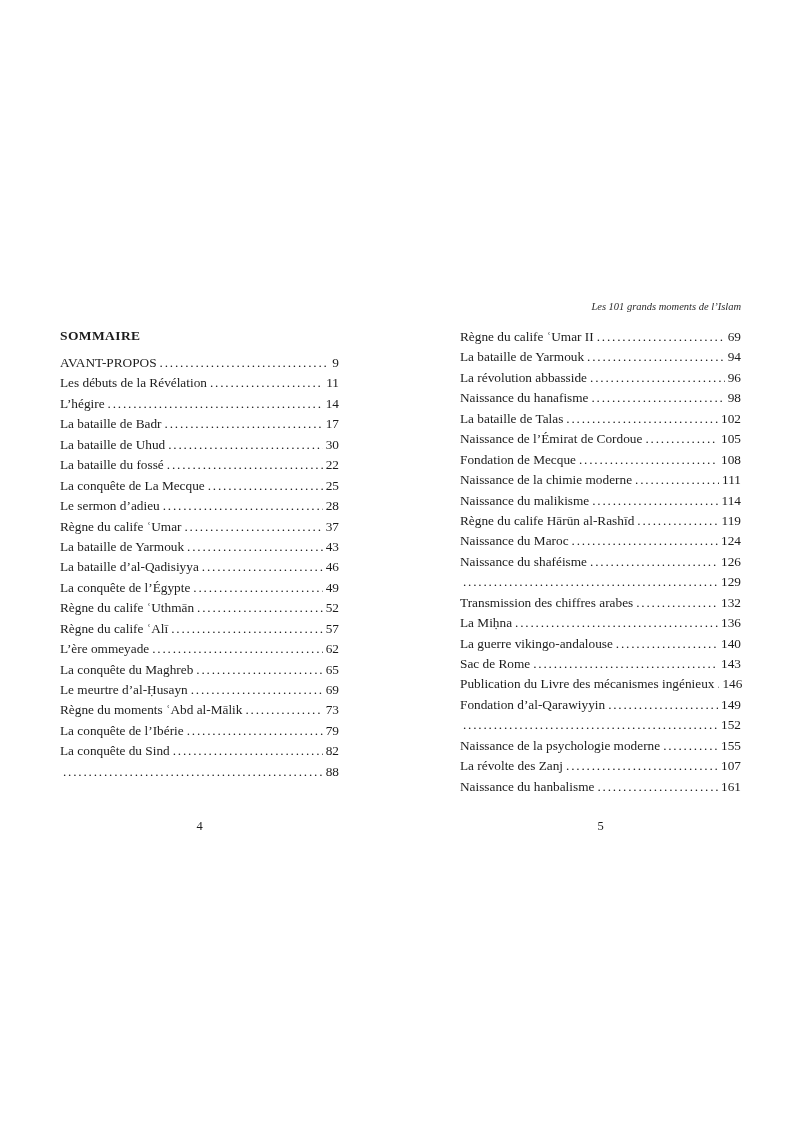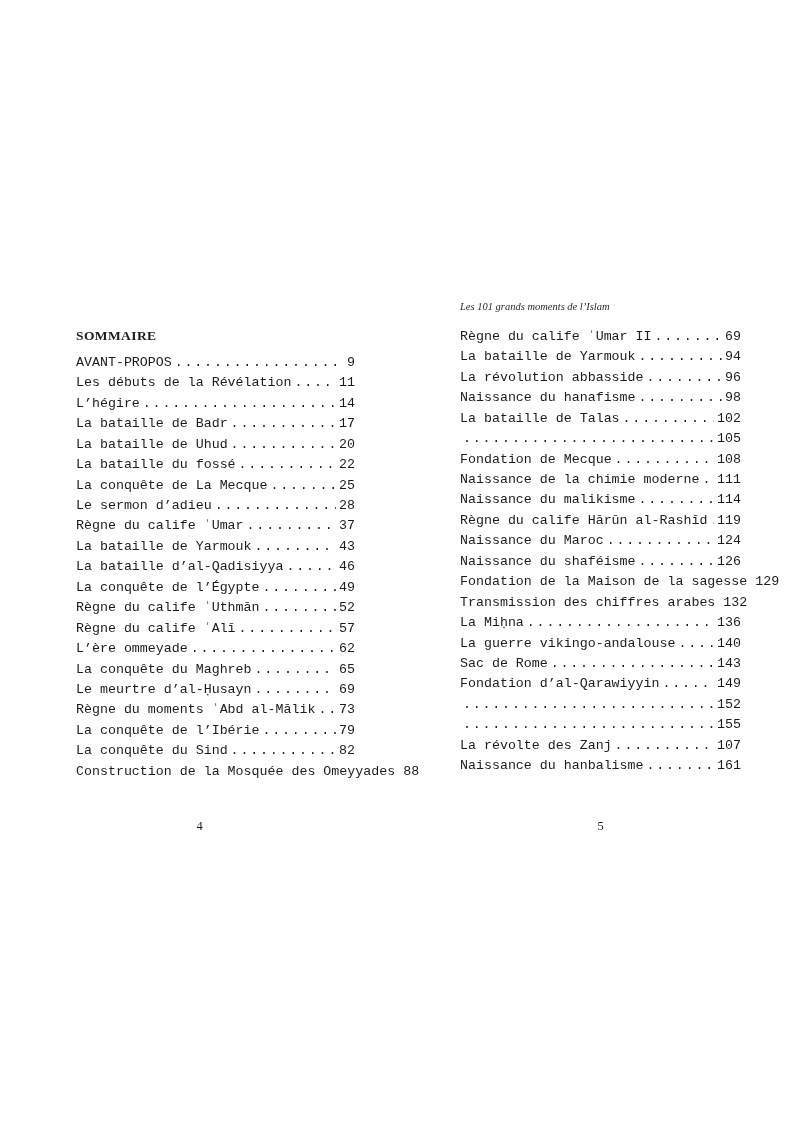--- a/index.html
+++ b/index.html
@@ -10,47 +10,46 @@
   .canvas {
     position: relative;
     width: 800px;
     height: 1143px;
     background: #ffffff;
     overflow: hidden;
     font-family: "Liberation Serif", "DejaVu Serif", serif;
     color: #1c1c1c;
   }
   .col { position: absolute; }
-  .col-left  { left: 76px;  top: 326px; width: 279px; }
+  .col-left  { left: 60px;  top: 326px; width: 279px; }
   .col-right { left: 460px; top: 300px; width: 281px; }
 
   .toc-title {
     margin: 0 0 7px 0;
     font-size: 13.5px;
     font-weight: bold;
     letter-spacing: 0.4px;
     line-height: 20px;
   }
   .running-header {
     font-style: italic;
     font-size: 10.5px;
     line-height: 14px;
-    text-align: left;
+    text-align: right;
     margin-bottom: 13px;
     color: #2a2a2a;
   }
   .rows {}
   .toc-row {
     display: flex;
-    align-items: flex-end;
+    align-items: center;
     height: 20.45px;
     line-height: 20.45px;
     font-size: 13.3px;
     white-space: nowrap;
-    font-family: Liberation Mono, monospace;
   }
   .toc-label { white-space: nowrap; flex: 0 0 auto; }
   .toc-dots {
     flex: 1 1 auto;
     min-width: 2px;
     overflow: hidden;
     white-space: nowrap;
     letter-spacing: 1.8px;
     padding-left: 3px;
     color: #1c1c1c;
@@ -95,21 +94,21 @@
           <span class="toc-page">14</span>
         </div>
         <div class="toc-row">
           <span class="toc-label">La bataille de Badr</span>
           <span class="toc-dots">..............................................................................................................</span>
           <span class="toc-page">17</span>
         </div>
         <div class="toc-row">
           <span class="toc-label">La bataille de Uhud</span>
           <span class="toc-dots">..............................................................................................................</span>
-          <span class="toc-page">20</span>
+          <span class="toc-page">30</span>
         </div>
         <div class="toc-row">
           <span class="toc-label">La bataille du fossé</span>
           <span class="toc-dots">..............................................................................................................</span>
           <span class="toc-page">22</span>
         </div>
         <div class="toc-row">
           <span class="toc-label">La conquête de La Mecque</span>
           <span class="toc-dots">..............................................................................................................</span>
           <span class="toc-page">25</span>
@@ -173,21 +172,20 @@
           <span class="toc-label">La conquête de l’Ibérie</span>
           <span class="toc-dots">..............................................................................................................</span>
           <span class="toc-page">79</span>
         </div>
         <div class="toc-row">
           <span class="toc-label">La conquête du Sind</span>
           <span class="toc-dots">..............................................................................................................</span>
           <span class="toc-page">82</span>
         </div>
         <div class="toc-row">
-          <span class="toc-label">Construction de la Mosquée des Omeyyades</span>
           <span class="toc-dots">..............................................................................................................</span>
           <span class="toc-page">88</span>
         </div>
       </div>
   </div>
 
   <div class="col col-right">
     <div class="running-header">Les 101 grands moments de l’Islam</div>
     <div class="rows" id="right-rows">
         <div class="toc-row">
@@ -209,20 +207,21 @@
           <span class="toc-label">Naissance du hanafisme</span>
           <span class="toc-dots">..............................................................................................................</span>
           <span class="toc-page">98</span>
         </div>
         <div class="toc-row">
           <span class="toc-label">La bataille de Talas</span>
           <span class="toc-dots">..............................................................................................................</span>
           <span class="toc-page">102</span>
         </div>
         <div class="toc-row">
+          <span class="toc-label">Naissance de l’Émirat de Cordoue</span>
           <span class="toc-dots">..............................................................................................................</span>
           <span class="toc-page">105</span>
         </div>
         <div class="toc-row">
           <span class="toc-label">Fondation de Mecque</span>
           <span class="toc-dots">..............................................................................................................</span>
           <span class="toc-page">108</span>
         </div>
         <div class="toc-row">
           <span class="toc-label">Naissance de la chimie moderne</span>
@@ -243,21 +242,20 @@
           <span class="toc-label">Naissance du Maroc</span>
           <span class="toc-dots">..............................................................................................................</span>
           <span class="toc-page">124</span>
         </div>
         <div class="toc-row">
           <span class="toc-label">Naissance du shaféisme</span>
           <span class="toc-dots">..............................................................................................................</span>
           <span class="toc-page">126</span>
         </div>
         <div class="toc-row">
-          <span class="toc-label">Fondation de la Maison de la sagesse</span>
           <span class="toc-dots">..............................................................................................................</span>
           <span class="toc-page">129</span>
         </div>
         <div class="toc-row">
           <span class="toc-label">Transmission des chiffres arabes</span>
           <span class="toc-dots">..............................................................................................................</span>
           <span class="toc-page">132</span>
         </div>
         <div class="toc-row">
           <span class="toc-label">La Miḥna</span>
@@ -268,29 +266,35 @@
           <span class="toc-label">La guerre vikingo-andalouse</span>
           <span class="toc-dots">..............................................................................................................</span>
           <span class="toc-page">140</span>
         </div>
         <div class="toc-row">
           <span class="toc-label">Sac de Rome</span>
           <span class="toc-dots">..............................................................................................................</span>
           <span class="toc-page">143</span>
         </div>
         <div class="toc-row">
+          <span class="toc-label">Publication du Livre des mécanismes ingénieux</span>
+          <span class="toc-dots">..............................................................................................................</span>
+          <span class="toc-page">146</span>
+        </div>
+        <div class="toc-row">
           <span class="toc-label">Fondation d’al-Qarawiyyin</span>
           <span class="toc-dots">..............................................................................................................</span>
           <span class="toc-page">149</span>
         </div>
         <div class="toc-row">
           <span class="toc-dots">..............................................................................................................</span>
           <span class="toc-page">152</span>
         </div>
         <div class="toc-row">
+          <span class="toc-label">Naissance de la psychologie moderne</span>
           <span class="toc-dots">..............................................................................................................</span>
           <span class="toc-page">155</span>
         </div>
         <div class="toc-row">
           <span class="toc-label">La révolte des Zanj</span>
           <span class="toc-dots">..............................................................................................................</span>
           <span class="toc-page">107</span>
         </div>
         <div class="toc-row">
           <span class="toc-label">Naissance du hanbalisme</span>

